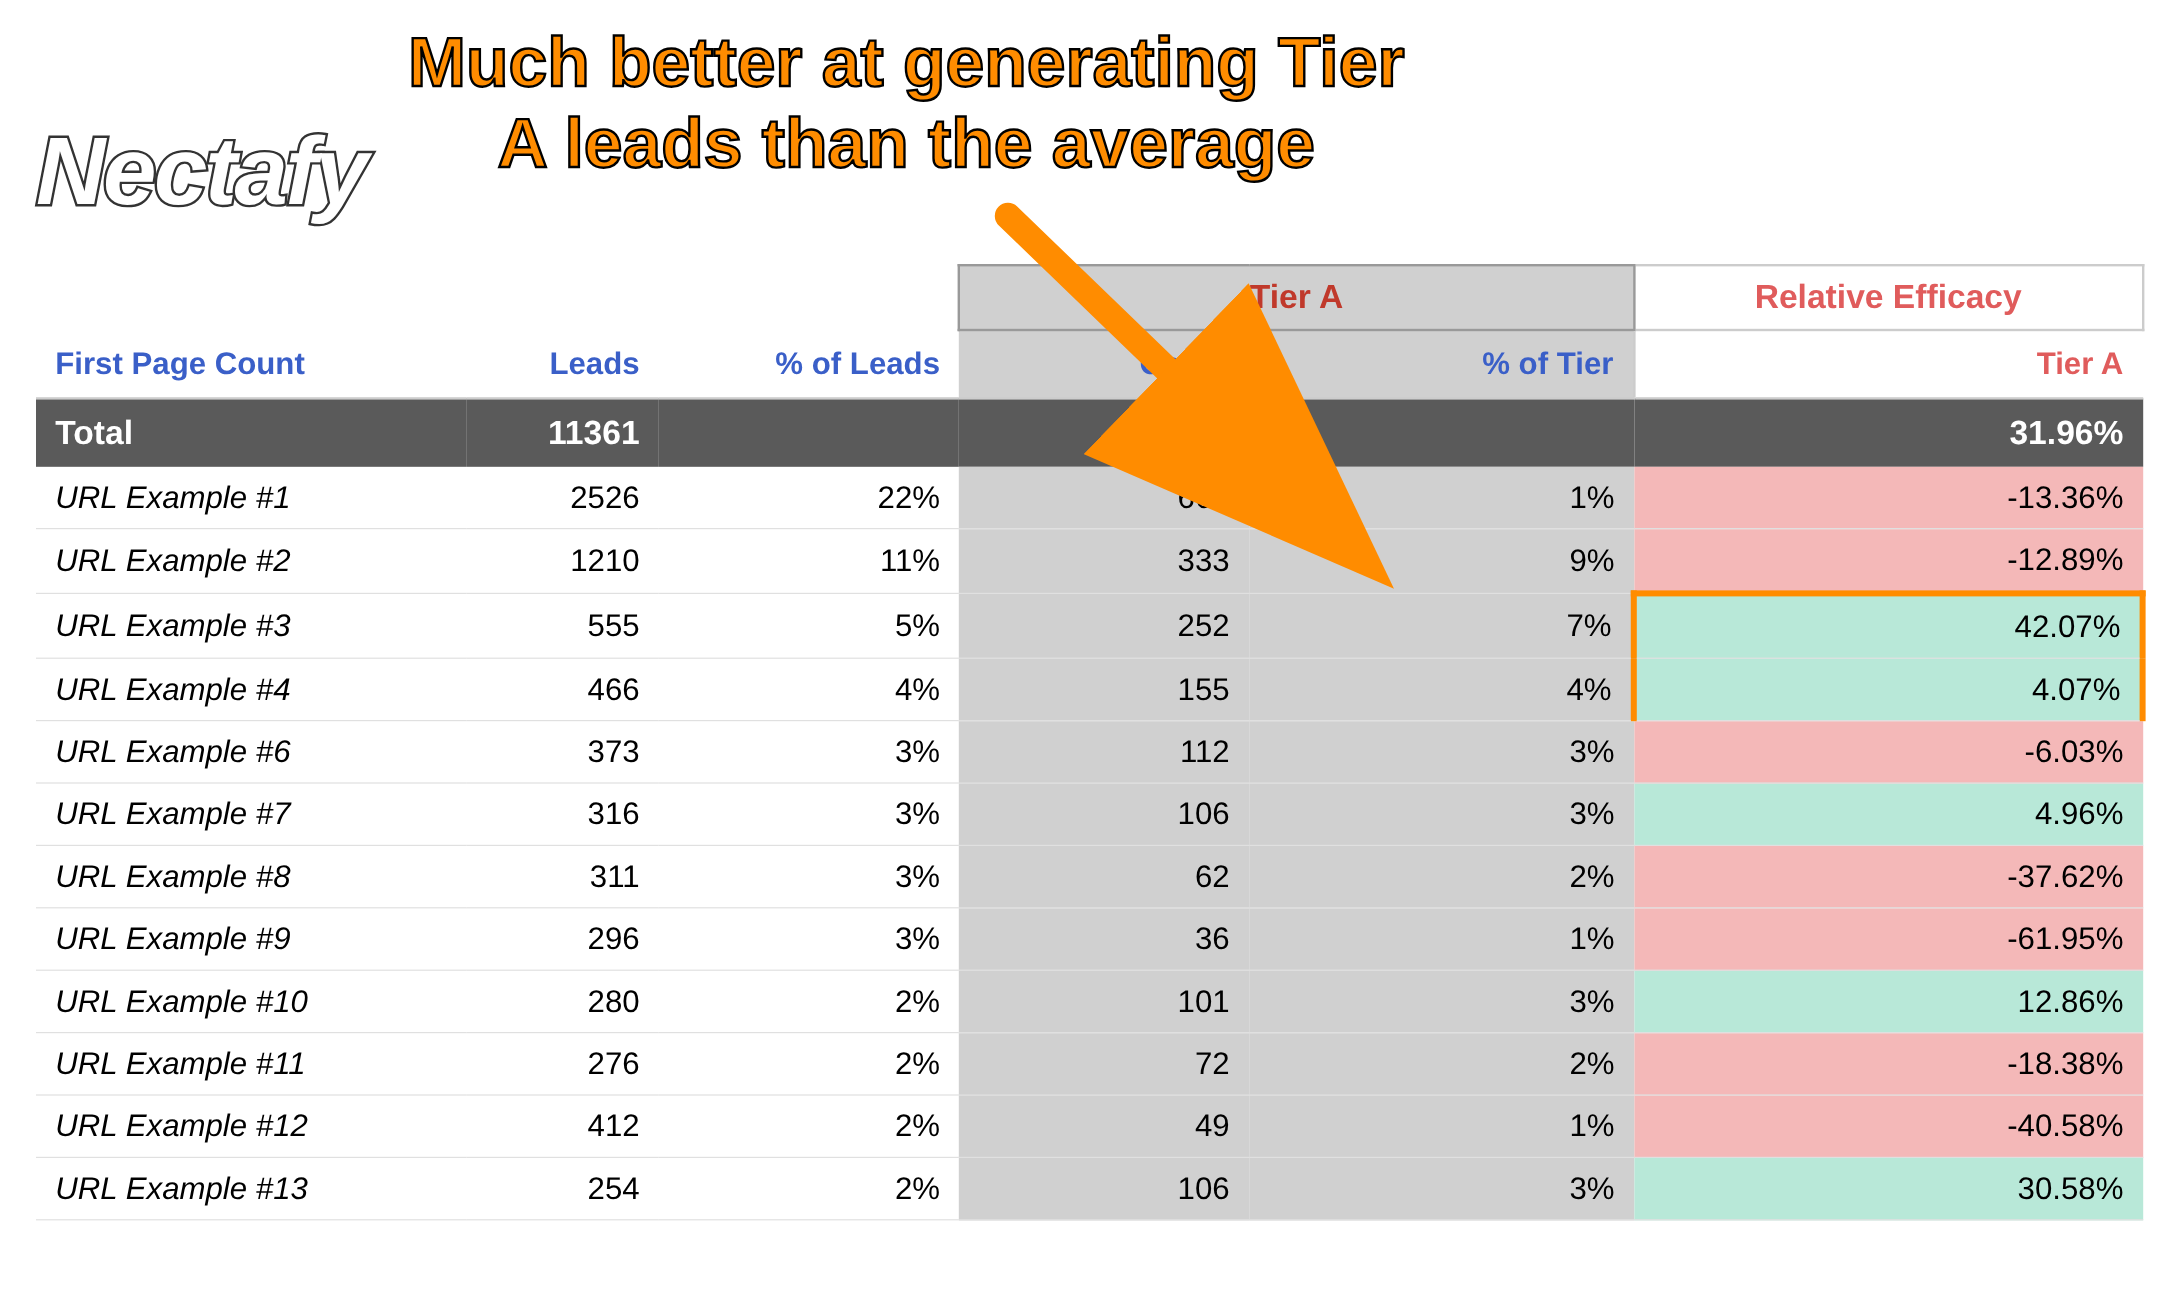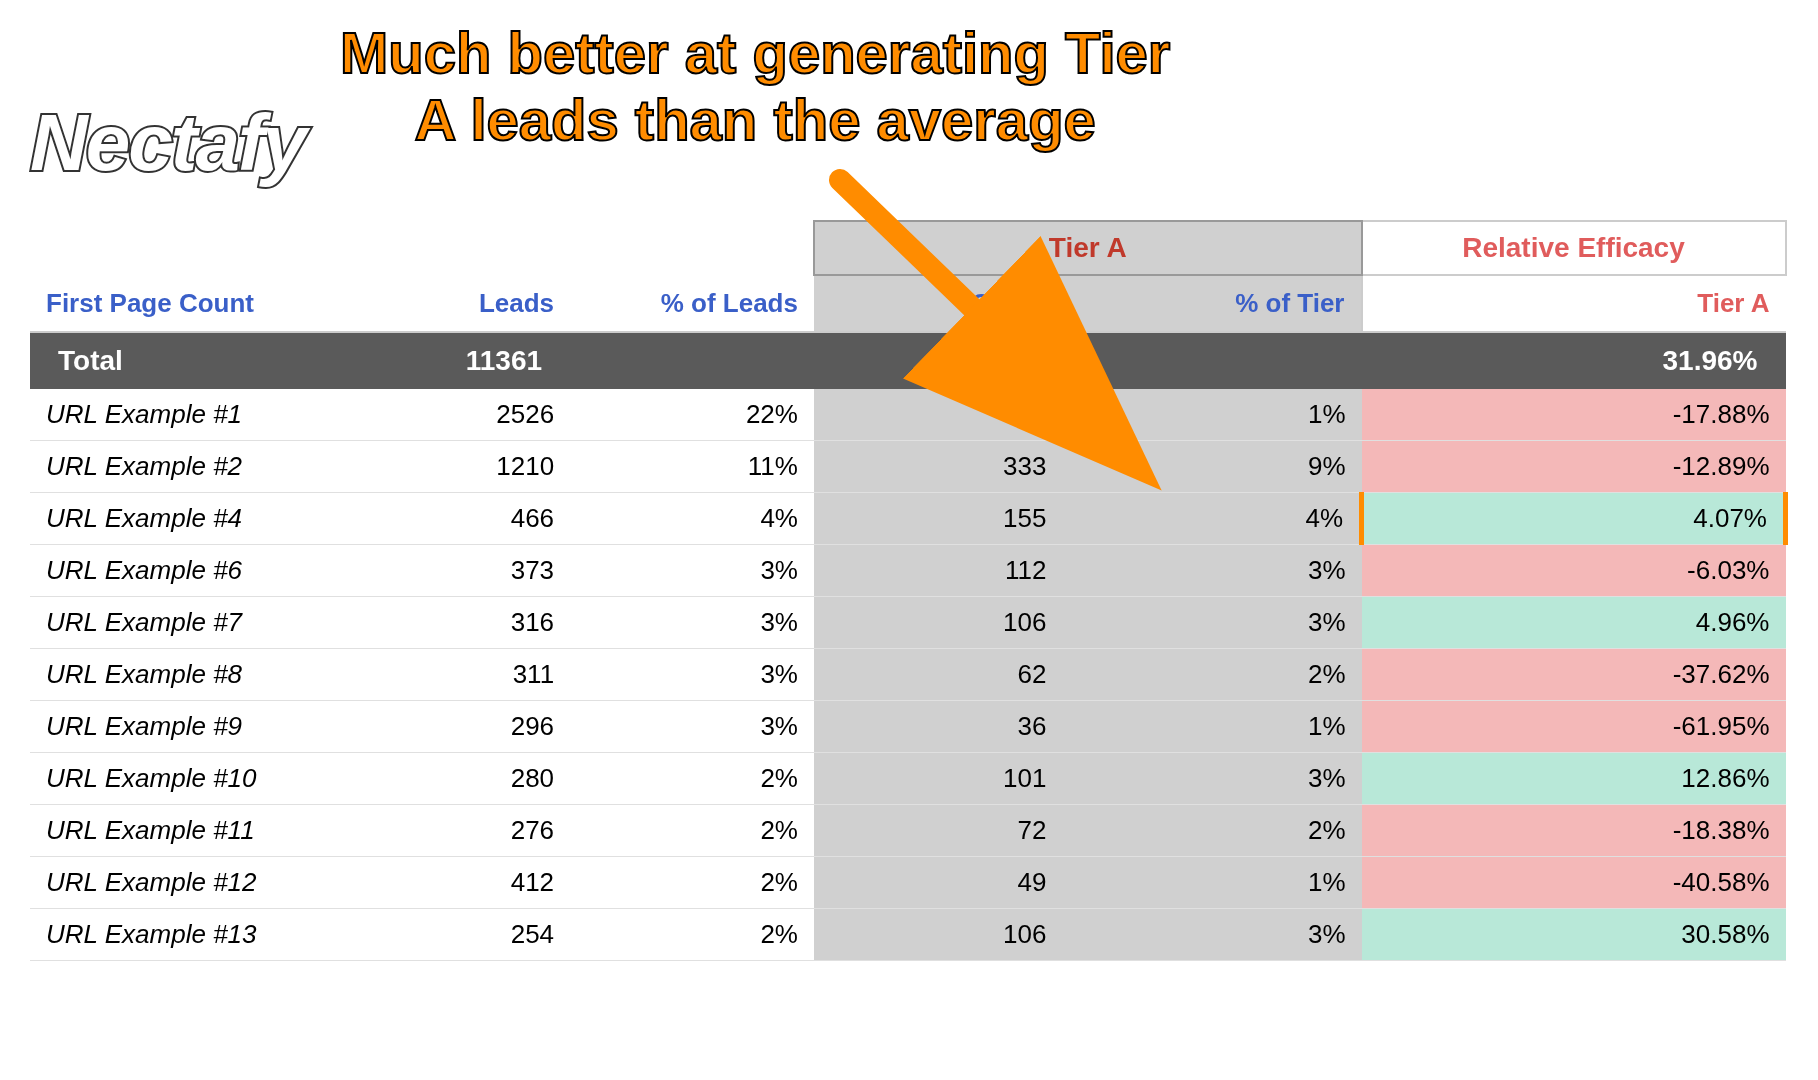--- a/index.html
+++ b/index.html
@@ -113,21 +113,21 @@
       text-align: right;
       color: #e05c5c;
       border-left: 2px solid #ccc;
     }
 
     
     .total-row td {
       background: #5a5a5a;
       color: #fff;
       font-weight: 700;
-      padding: 12px 28px;
+      padding: 12px 16px;
       font-size: 28px;
     }
 
     .total-row .td-first {
       text-align: left;
     }
 
     .total-row .td-num {
       text-align: right;
     }
@@ -253,29 +253,37 @@
   <td class="td-num">3631</td>
   <td class="td-num"></td>
   <td class="td-num rel-positive">31.96%</td>
 </tr>
           <tr class="data-row">
     <td class="td-first">URL Example #1</td>
     <td class="td-num">2526</td>
     <td class="td-num">22%</td>
     <td class="td-tierA td-num">663</td>
     <td class="td-tierA td-num">1%</td>
-    <td class="rel-negative rel-highlight">-17.88%</td>
+    <td class="rel-negative rel-highlight">-13.36%</td>
   </tr>
           <tr class="data-row">
     <td class="td-first">URL Example #2</td>
     <td class="td-num">1210</td>
     <td class="td-num">11%</td>
     <td class="td-tierA td-num">333</td>
     <td class="td-tierA td-num">9%</td>
     <td class="rel-negative rel-highlight">-12.89%</td>
+  </tr>
+          <tr class="data-row hl-top">
+    <td class="td-first">URL Example #3</td>
+    <td class="td-num">555</td>
+    <td class="td-num">5%</td>
+    <td class="td-tierA td-num">252</td>
+    <td class="td-tierA td-num">7%</td>
+    <td class="rel-positive rel-highlight">42.07%</td>
   </tr>
           <tr class="data-row hl-all">
     <td class="td-first">URL Example #4</td>
     <td class="td-num">466</td>
     <td class="td-num">4%</td>
     <td class="td-tierA td-num">155</td>
     <td class="td-tierA td-num">4%</td>
     <td class="rel-positive rel-highlight">4.07%</td>
   </tr>
           <tr class="data-row">

